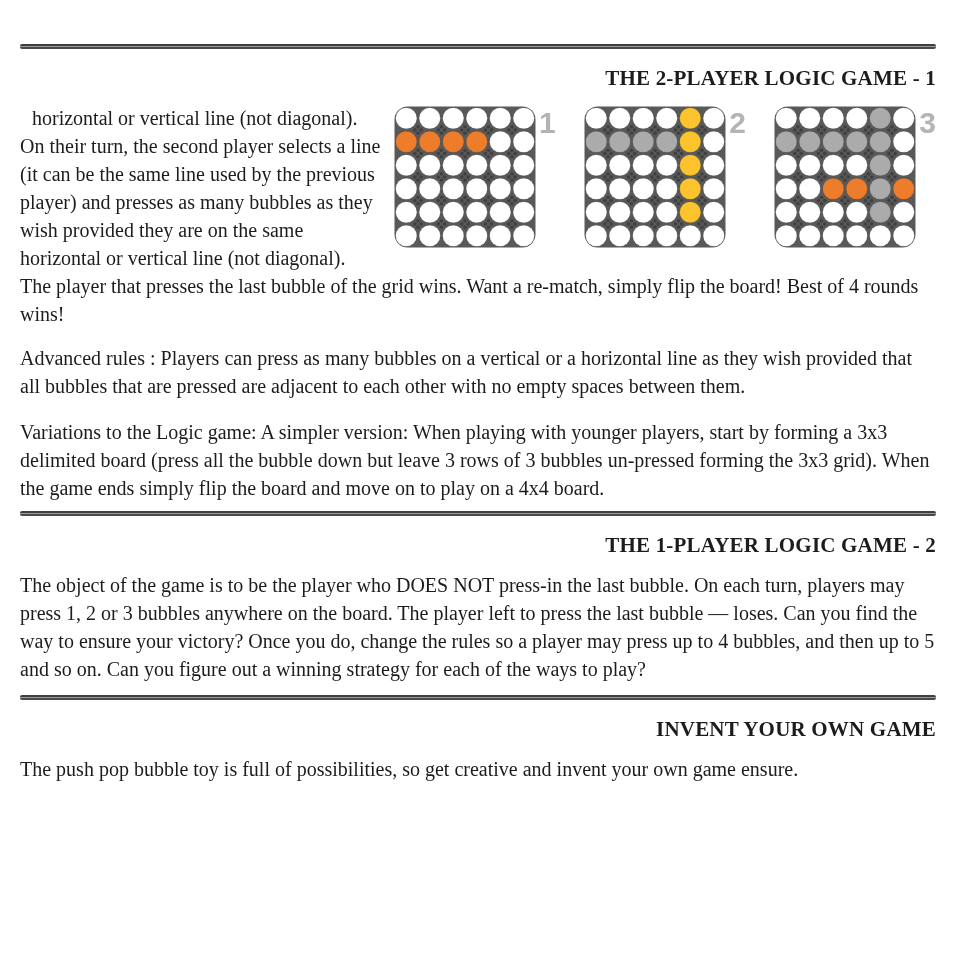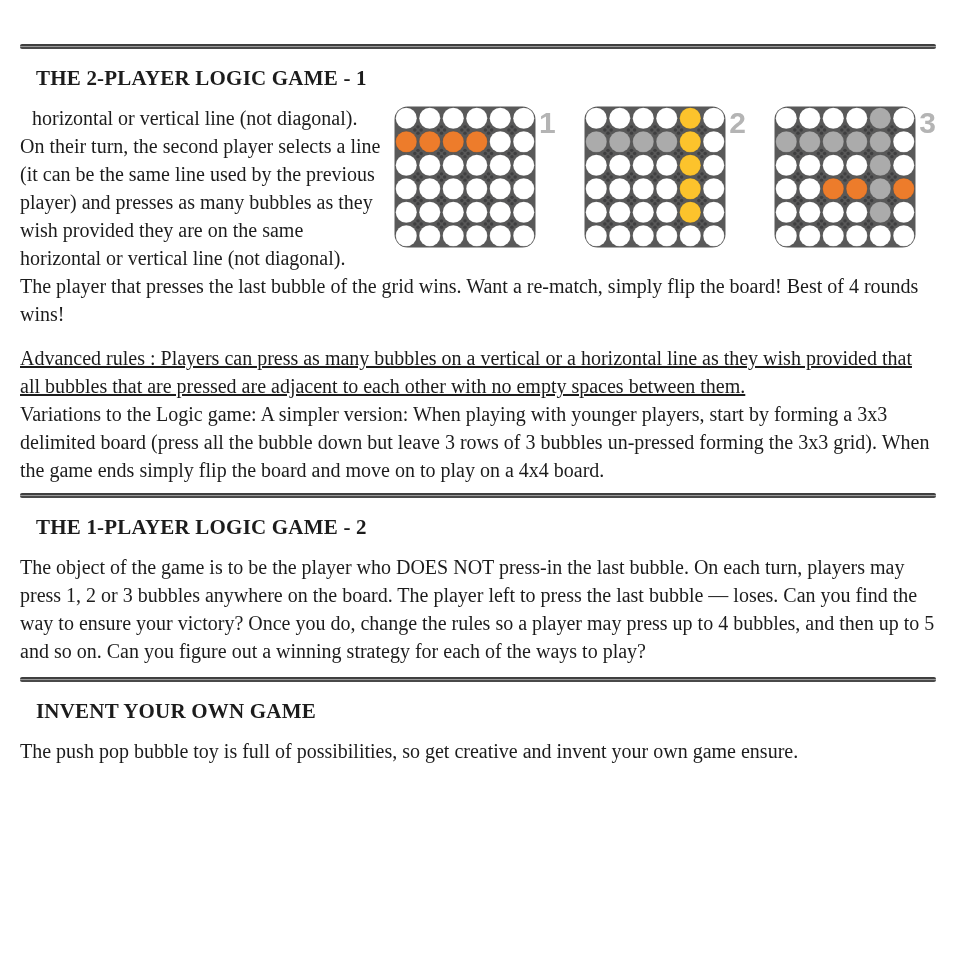--- a/index.html
+++ b/index.html
@@ -22,29 +22,30 @@
     background: linear-gradient(to bottom, #3f3f3f 0%, #3f3f3f 34%, #9a9a9a 34%, #9a9a9a 58%, #4a4a4a 58%, #4a4a4a 100%);
     border-radius: 2px;
   }
   .rule-top { margin-top: 44px; }
   .rule-mid { margin-top: 9px; }
   h1 {
     font-size: 21px;
     font-weight: bold;
     margin: 17px 0 13px 16px;
     letter-spacing: 0.2px;
+    text-align: right;
   }
   .body-text {
     font-size: 20px;
     line-height: 28px;
     margin: 12px;
   }
   p.body-text { margin: 0; }
-  p.spaced { margin-top: 16px; text-decoration: underline; }
-  p.spaced-lg { }
+  p.spaced { margin-top: 16px; }
+  p.spaced-lg { margin-top: 18px; }
   .wrap-block {
     
   }
   .figure {
     float: right;
     width: 542px;
     margin: 2px 0 4px 12px;
     display: flex;
     justify-content: space-between;
   }

